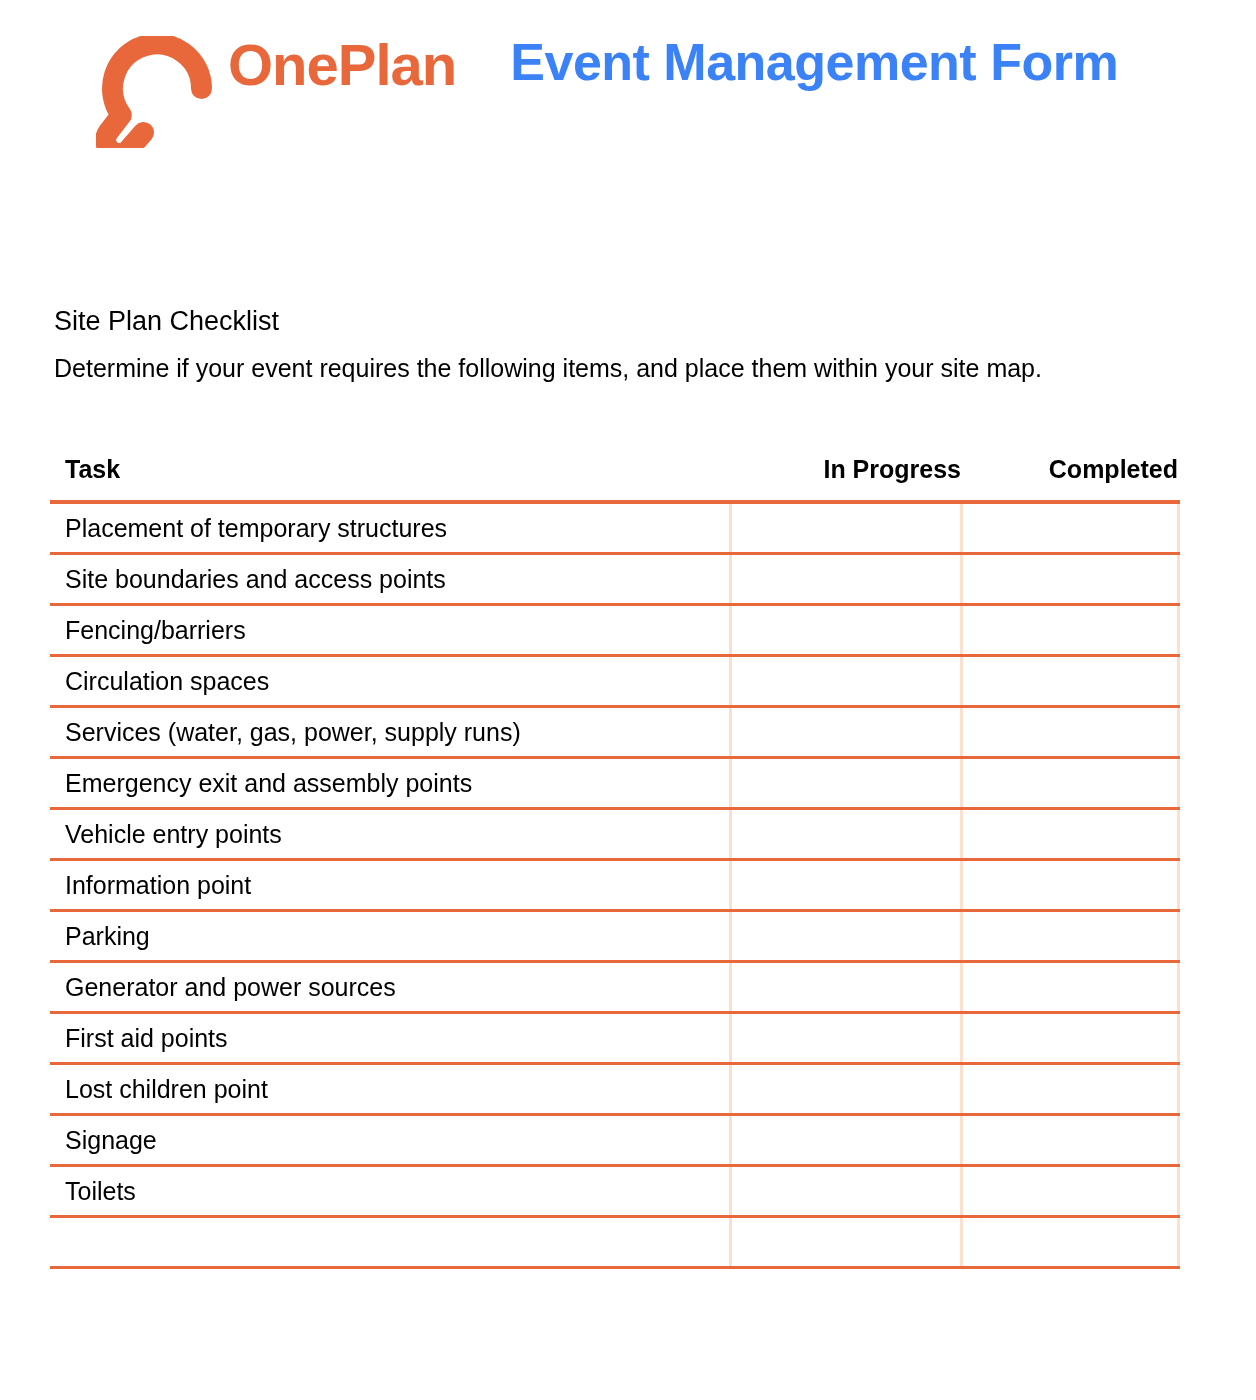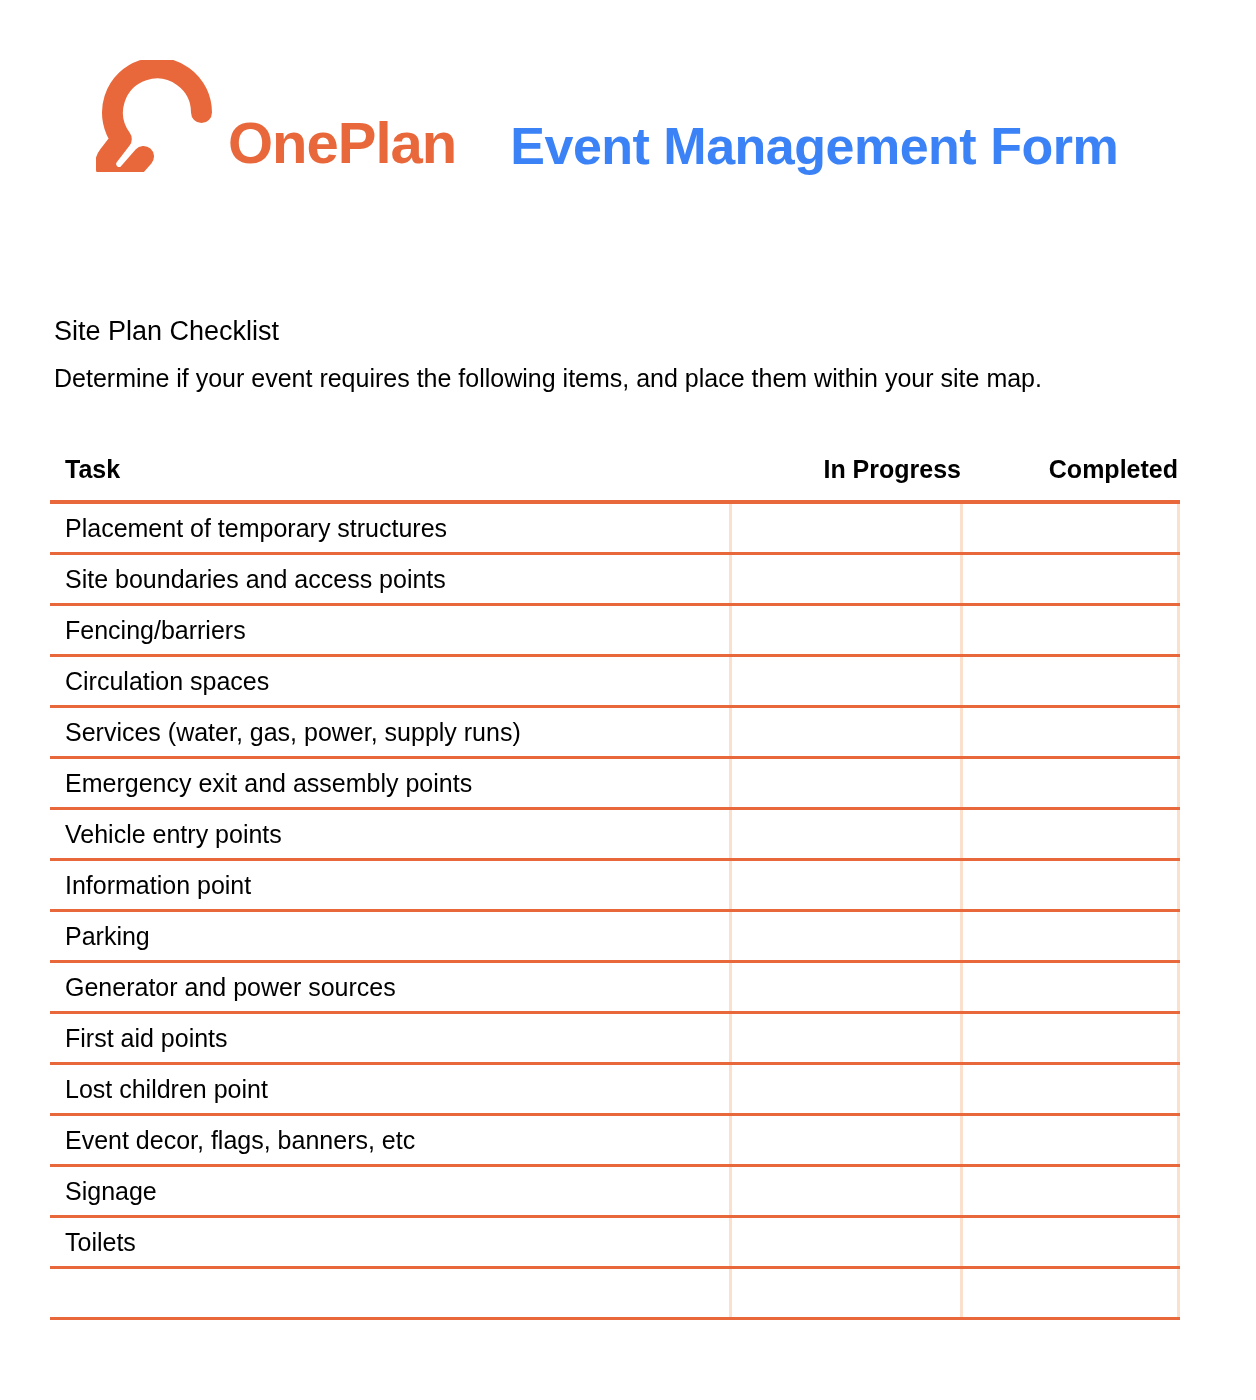--- a/index.html
+++ b/index.html
@@ -21,23 +21,23 @@
     width: 1256px;
     height: 1400px;
     background: #ffffff;
     box-sizing: border-box;
   }
 
   
   .header {
     position: absolute;
     left: 96px;
-    top: 52px;
+    top: 36px;
     display: flex;
-    align-items: flex-end;
+    align-items: flex-start;
     height: 120px;
   }
   .logo-mark {
     width: 118px;
     height: 112px;
     flex: 0 0 auto;
     display: block;
   }
   .logo-word {
     font-size: 58px;
@@ -54,21 +54,21 @@
     margin-left: 54px;
     line-height: 1;
     white-space: nowrap;
     color: #3b82f6;
   }
 
   
   .intro {
     position: absolute;
     left: 54px;
-    top: 314px;
+    top: 304px;
     width: 1140px;
   }
   .intro-heading {
     font-size: 27px;
     font-weight: normal;
     line-height: 34px;
     margin: 0 0 14px 0;
   }
   .intro-desc {
     font-size: 25px;
@@ -223,25 +223,20 @@
           <td class="cell-task">First aid points</td>
           <td class="cell-mark"></td>
           <td class="cell-mark cell-end"></td>
         </tr>
         <tr>
           <td class="cell-task">Lost children point</td>
           <td class="cell-mark"></td>
           <td class="cell-mark cell-end"></td>
         </tr>
         <tr>
-          <td class="cell-task">Event decor, flags, banners, etc</td>
-          <td class="cell-mark"></td>
-          <td class="cell-mark cell-end"></td>
-        </tr>
-        <tr>
           <td class="cell-task">Signage</td>
           <td class="cell-mark"></td>
           <td class="cell-mark cell-end"></td>
         </tr>
         <tr>
           <td class="cell-task">Toilets</td>
           <td class="cell-mark"></td>
           <td class="cell-mark cell-end"></td>
         </tr>
         <tr>

